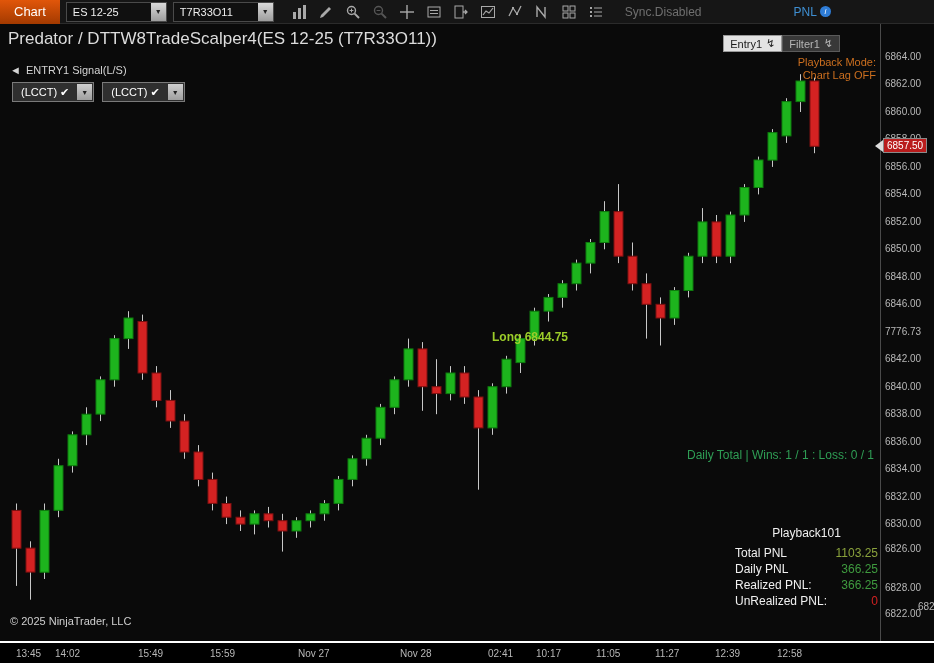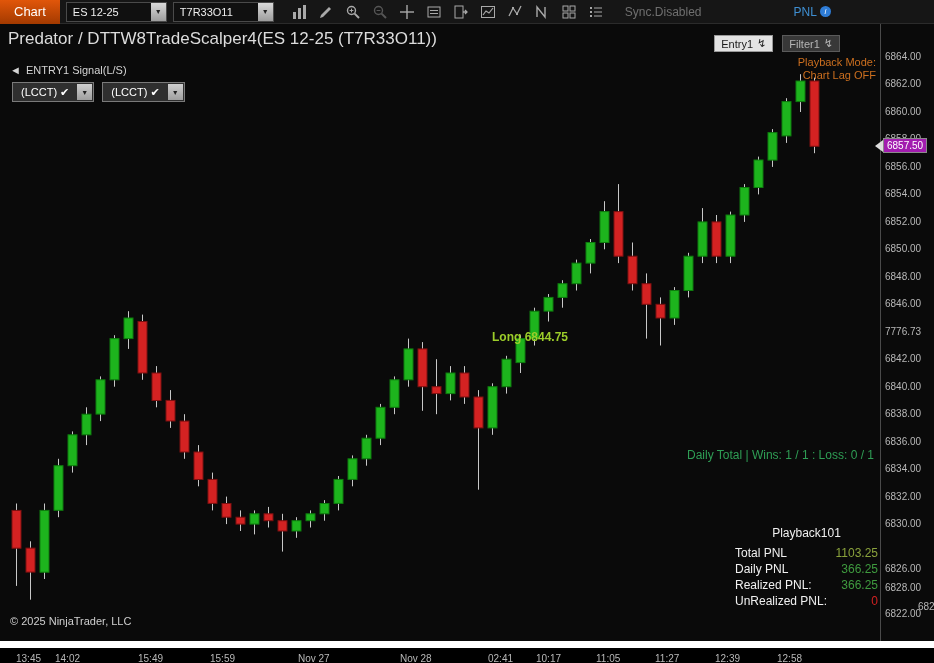--- a/index.html
+++ b/index.html
@@ -17,30 +17,30 @@
   .sync{color:#6f6f6f;font-size:12px;margin-left:20px;}
   .pnl{color:#3f8fd2;font-size:12px;margin-left:92px;display:flex;align-items:center;gap:3px;cursor:pointer;}
   .info-dot{width:11px;height:11px;border-radius:50%;background:#2e7cd6;color:#fff;font-size:8px;font-style:italic;display:flex;align-items:center;justify-content:center;}
 
   
   .chart-row{display:flex;flex:0 0 617px;height:617px;}
   .chart-area{position:relative;width:880px;height:617px;background:#0a0a0a;overflow:hidden;}
   #candles-svg{position:absolute;left:0;top:0;}
   .price-axis{position:relative;width:54px;height:617px;box-sizing:border-box;background:#0a0a0a;border-left:1px solid #4a4a4a;font-size:10px;color:#b8b8b8;}
   .pa-label{position:absolute;left:4px;white-space:nowrap;}
-  .price-marker{position:absolute;left:2px;background:#a21caf;border:1px solid #8a8a8a;color:#fff;font-size:10px;padding:1px 3px;white-space:nowrap;}
+  .price-marker{position:absolute;left:2px;background:#b91c1c;border:1px solid #8a8a8a;color:#fff;font-size:10px;padding:1px 3px;white-space:nowrap;}
   .price-marker::before{content:"";position:absolute;left:-9px;top:1px;border:6px solid transparent;border-right:8px solid #ddd;border-left:none;}
 
   
-  .time-axis{height:22px;box-sizing:border-box;background:#000;border-top:7px solid #ffffff;position:relative;font-size:10px;color:#b8b8b8;flex:0 0 22px;}
+  .time-axis{height:22px;box-sizing:border-box;background:#000;border-top:2px solid #ffffff;position:relative;font-size:10px;color:#b8b8b8;flex:0 0 22px;}
   .ta-label{position:absolute;top:5px;white-space:nowrap;}
 
   
   .chart-title{position:absolute;top:5px;left:8px;font-size:17px;color:#dcdcdc;}
-  .top-tabs{position:absolute;top:11px;right:40px;display:flex;gap:9px;font-size:11px;}
+  .top-tabs{position:absolute;top:11px;right:40px;display:flex;gap:0;font-size:11px;}
   .tab-entry{background:#e3e3e3;color:#1a1a1a;padding:1px 6px;display:flex;gap:4px;align-items:center;border:1px solid #999;cursor:pointer;}
   .tab-filter{background:#383838;color:#b5b5b5;padding:1px 6px;display:flex;gap:4px;align-items:center;border:1px solid #5a5a5a;cursor:pointer;}
   .playback-mode{position:absolute;top:32px;right:4px;text-align:right;color:#cc6f1f;font-size:11px;line-height:13px;}
   .signal{position:absolute;top:40px;left:10px;font-size:11px;color:#d4d4d4;display:flex;align-items:center;gap:5px;}
   .combos{position:absolute;top:58px;left:12px;display:flex;gap:8px;}
   .sig-combo{display:flex;align-items:center;height:18px;background:#2f2f2f;border:1px solid #7a7a7a;cursor:pointer;}
   .sig-combo .txt{padding:0 8px;font-size:11px;color:#fff;white-space:nowrap;}
   .sig-combo .arr{width:15px;height:16px;background:linear-gradient(#cfcfcf,#9f9f9f);color:#222;font-size:7px;display:flex;align-items:center;justify-content:center;margin-right:1px;}
   .long-marker{position:absolute;top:306px;left:492px;color:#9ccd2a;font-size:12px;font-weight:bold;}
   .daily-total{position:absolute;top:424px;right:6px;color:#2f9e55;font-size:12px;}
@@ -356,21 +356,21 @@
           <div class="pa-label" style="top: 274px;">6846.00</div>
           <div class="pa-label" style="top: 302px;">7776.73</div>
           <div class="pa-label" style="top: 329px;">6842.00</div>
           <div class="pa-label" style="top: 357px;">6840.00</div>
           <div class="pa-label" style="top: 384px;">6838.00</div>
           <div class="pa-label" style="top: 412px;">6836.00</div>
           <div class="pa-label" style="top: 439px;">6834.00</div>
           <div class="pa-label" style="top: 467px;">6832.00</div>
           <div class="pa-label" style="top: 494px;">6830.00</div>
           <div class="pa-label" style="top: 522px; margin-top: 36px;">6828.00</div>
-          <div class="pa-label" style="top: 539px;">6826.00</div>
+          <div class="pa-label" style="top: 519px;">6826.00</div>
           <div class="pa-label" style="top: 577px; margin-left: 33px;">6824.00</div>
           <div class="pa-label" style="top: 584px;">6822.00</div>
         </div>
       <div class="price-marker" style="top: 114px;">6857.50</div>
     </div>
   </div>
 
   <div class="time-axis">
     <div id="time-labels">
         <div class="ta-label" style="left: 16px;">13:45</div>

